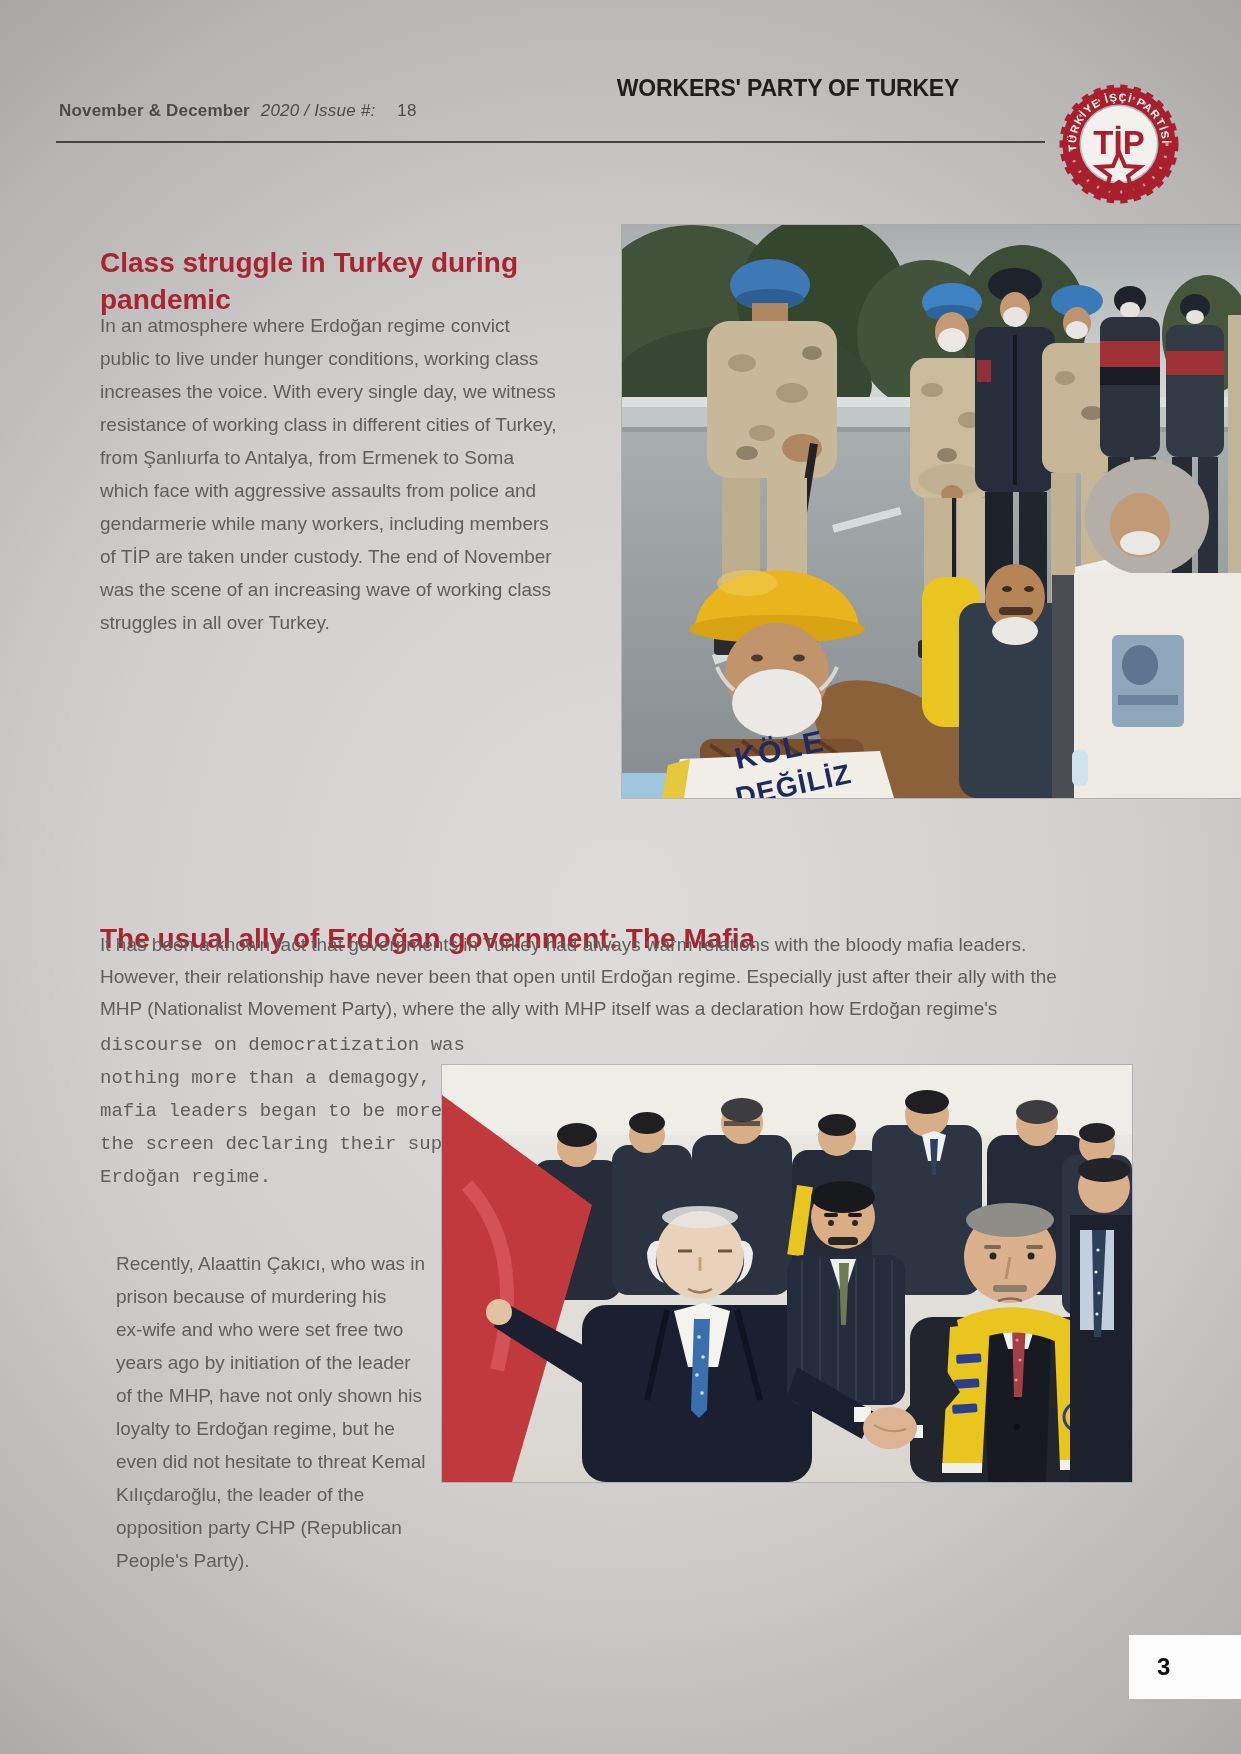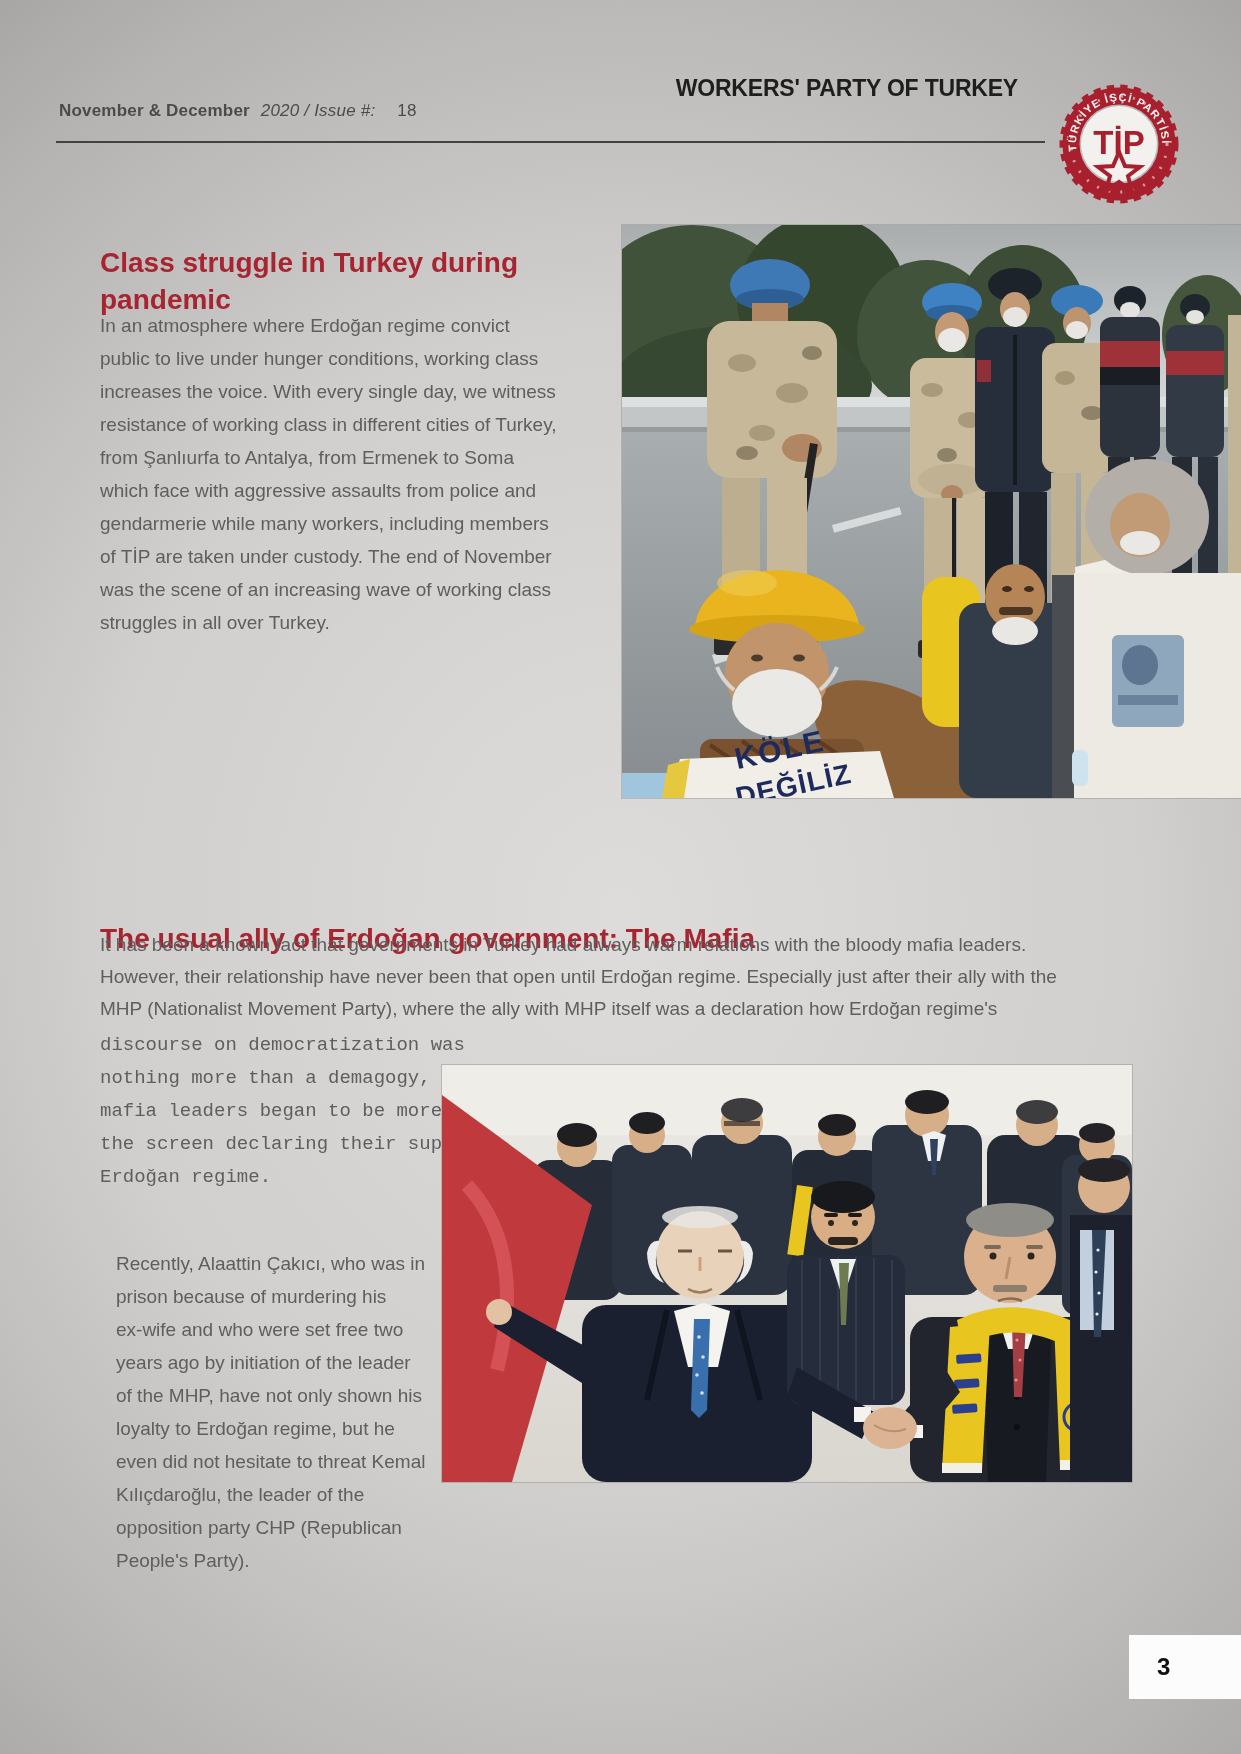--- a/index.html
+++ b/index.html
@@ -4,21 +4,21 @@
 <style>
   html,body{margin:0;padding:0;background:#808080;}
   .page{position:relative;width:1241px;height:1754px;overflow:hidden;
         font-family:"Liberation Sans",sans-serif;
         background:radial-gradient(95% 75% at 50% 52%, #dddcda 0%, #d0cfcd 45%, #b4b3b1 76%, #999898 100%);}
   .abs{position:absolute;}
   .hdr-left{left:59px;top:101px;font-size:17px;color:#4b4b4b;letter-spacing:.2px;}
   .hdr-left .b{font-weight:bold;}
   .hdr-left .i{font-style:italic;margin-left:6px;}
   .hdr-left .n{font-weight:normal;margin-left:17px;}
-  .org-title{left:558px;top:75px;width:460px;text-align:right;font-size:23px;font-weight:bold;
+  .org-title{left:558px;top:75px;width:460px;text-align:center;font-size:23px;font-weight:bold;
              color:#1e1e1e;letter-spacing:-.2px;}
   .rule{left:56px;top:141px;width:989px;height:2px;background:#424242;}
   .headline{font-weight:bold;color:#a72431;font-size:28px;line-height:37px;margin-top:40px;}
   .h1{left:100px;top:204px;width:500px;}
   .h2{left:100px;top:880px;width:900px;}
   .body-txt{font-size:19px;color:#5e5e5e;white-space:pre;}
   .lh33{line-height:33px;}
   .lh32{line-height:32px;}
   .p1{left:100px;top:309px;}
   .p2{left:100px;top:654px;}

